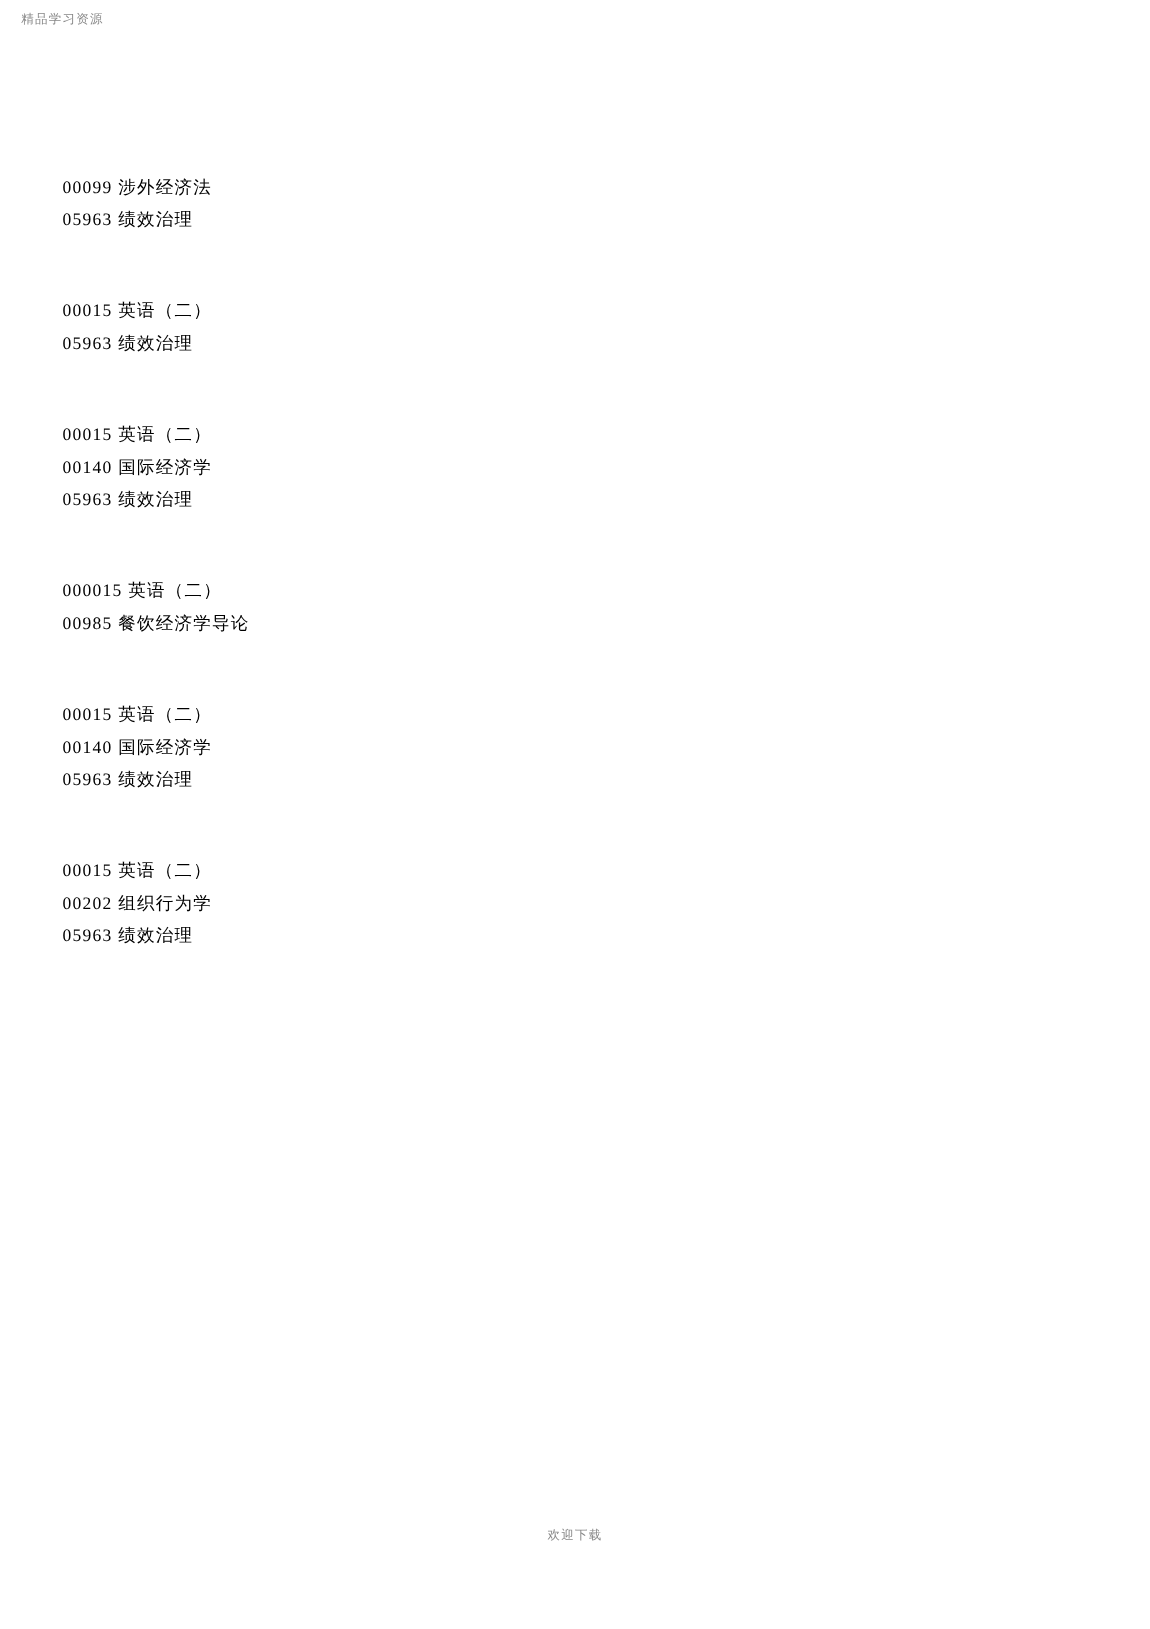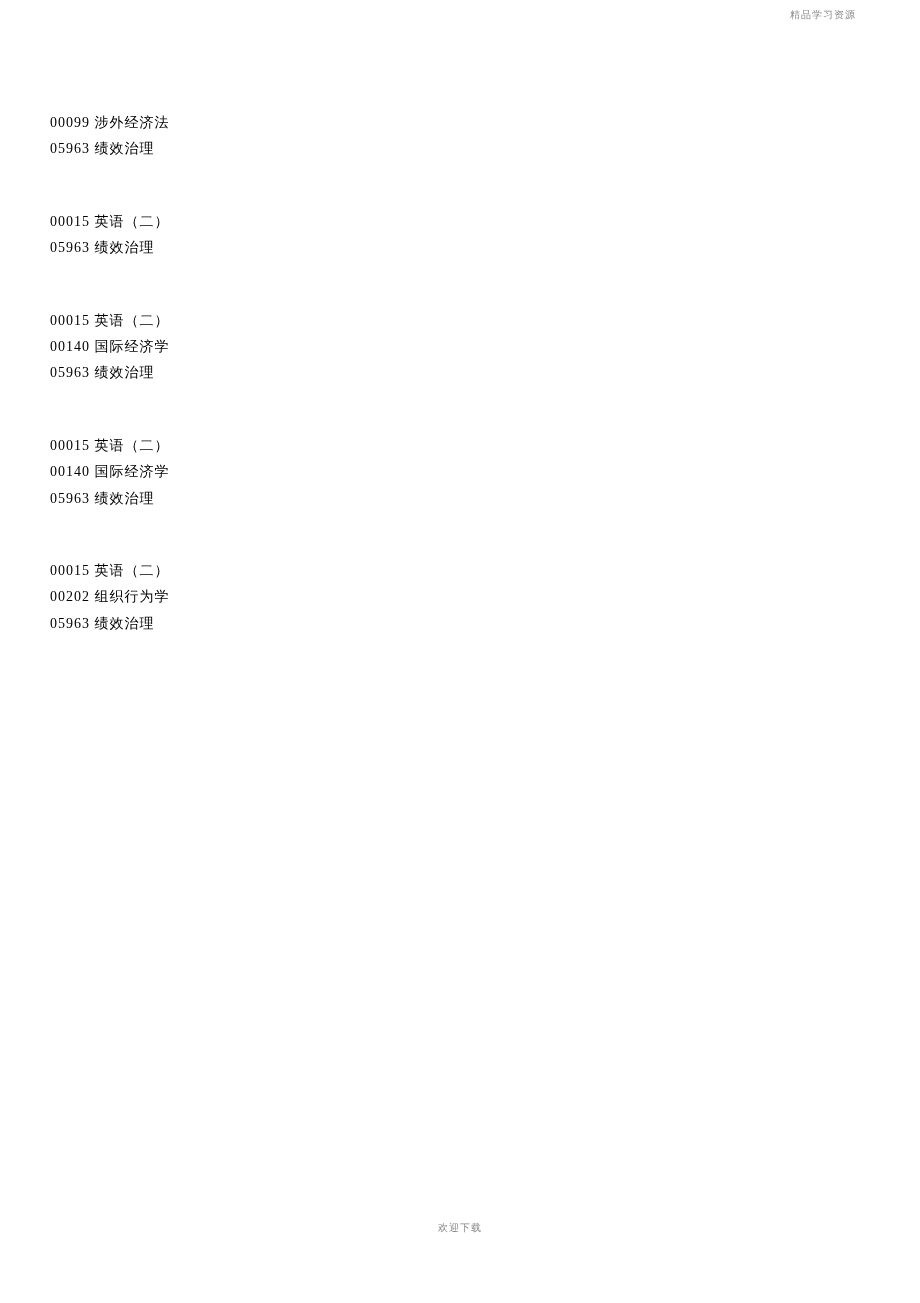--- a/index.html
+++ b/index.html
@@ -10,30 +10,30 @@
     body {
       width: 920px;
       height: 1303px;
       background: #ffffff;
       font-family: "SimSun", "宋体", serif;
       position: relative;
     }
     .header {
       position: absolute;
       top: 8px;
-      left: 0;
+      left: 17px;
       width: 856px;
-      text-align: right;
+      text-align: left;
       font-size: 10px;
       color: #888888;
       letter-spacing: 1px;
     }
     .content {
       position: absolute;
-      top: 112px;
+      top: 140px;
       left: 50px;
       width: 160px;
       font-size: 14px;
       color: #000000;
       line-height: 1.6;
     }
     .group {
       margin-bottom: 50px;
     }
     .line {
@@ -69,20 +69,24 @@
     <div class="line">00015 英语（二）</div>
     <div class="line">05963 绩效治理</div>
   </div>
 
   <div class="group">
     <div class="line">00015 英语（二）</div>
     <div class="line">00140 国际经济学</div>
     <div class="line">05963 绩效治理</div>
   </div>
 
+  <div class="group">
+    <div class="line">000015 英语（二）</div>
+    <div class="line">00985 餐饮经济学导论</div>
+  </div>
 
   <div class="group">
     <div class="line">00015 英语（二）</div>
     <div class="line">00140 国际经济学</div>
     <div class="line">05963 绩效治理</div>
   </div>
 
   <div class="group">
     <div class="line">00015 英语（二）</div>
     <div class="line">00202 组织行为学</div>

